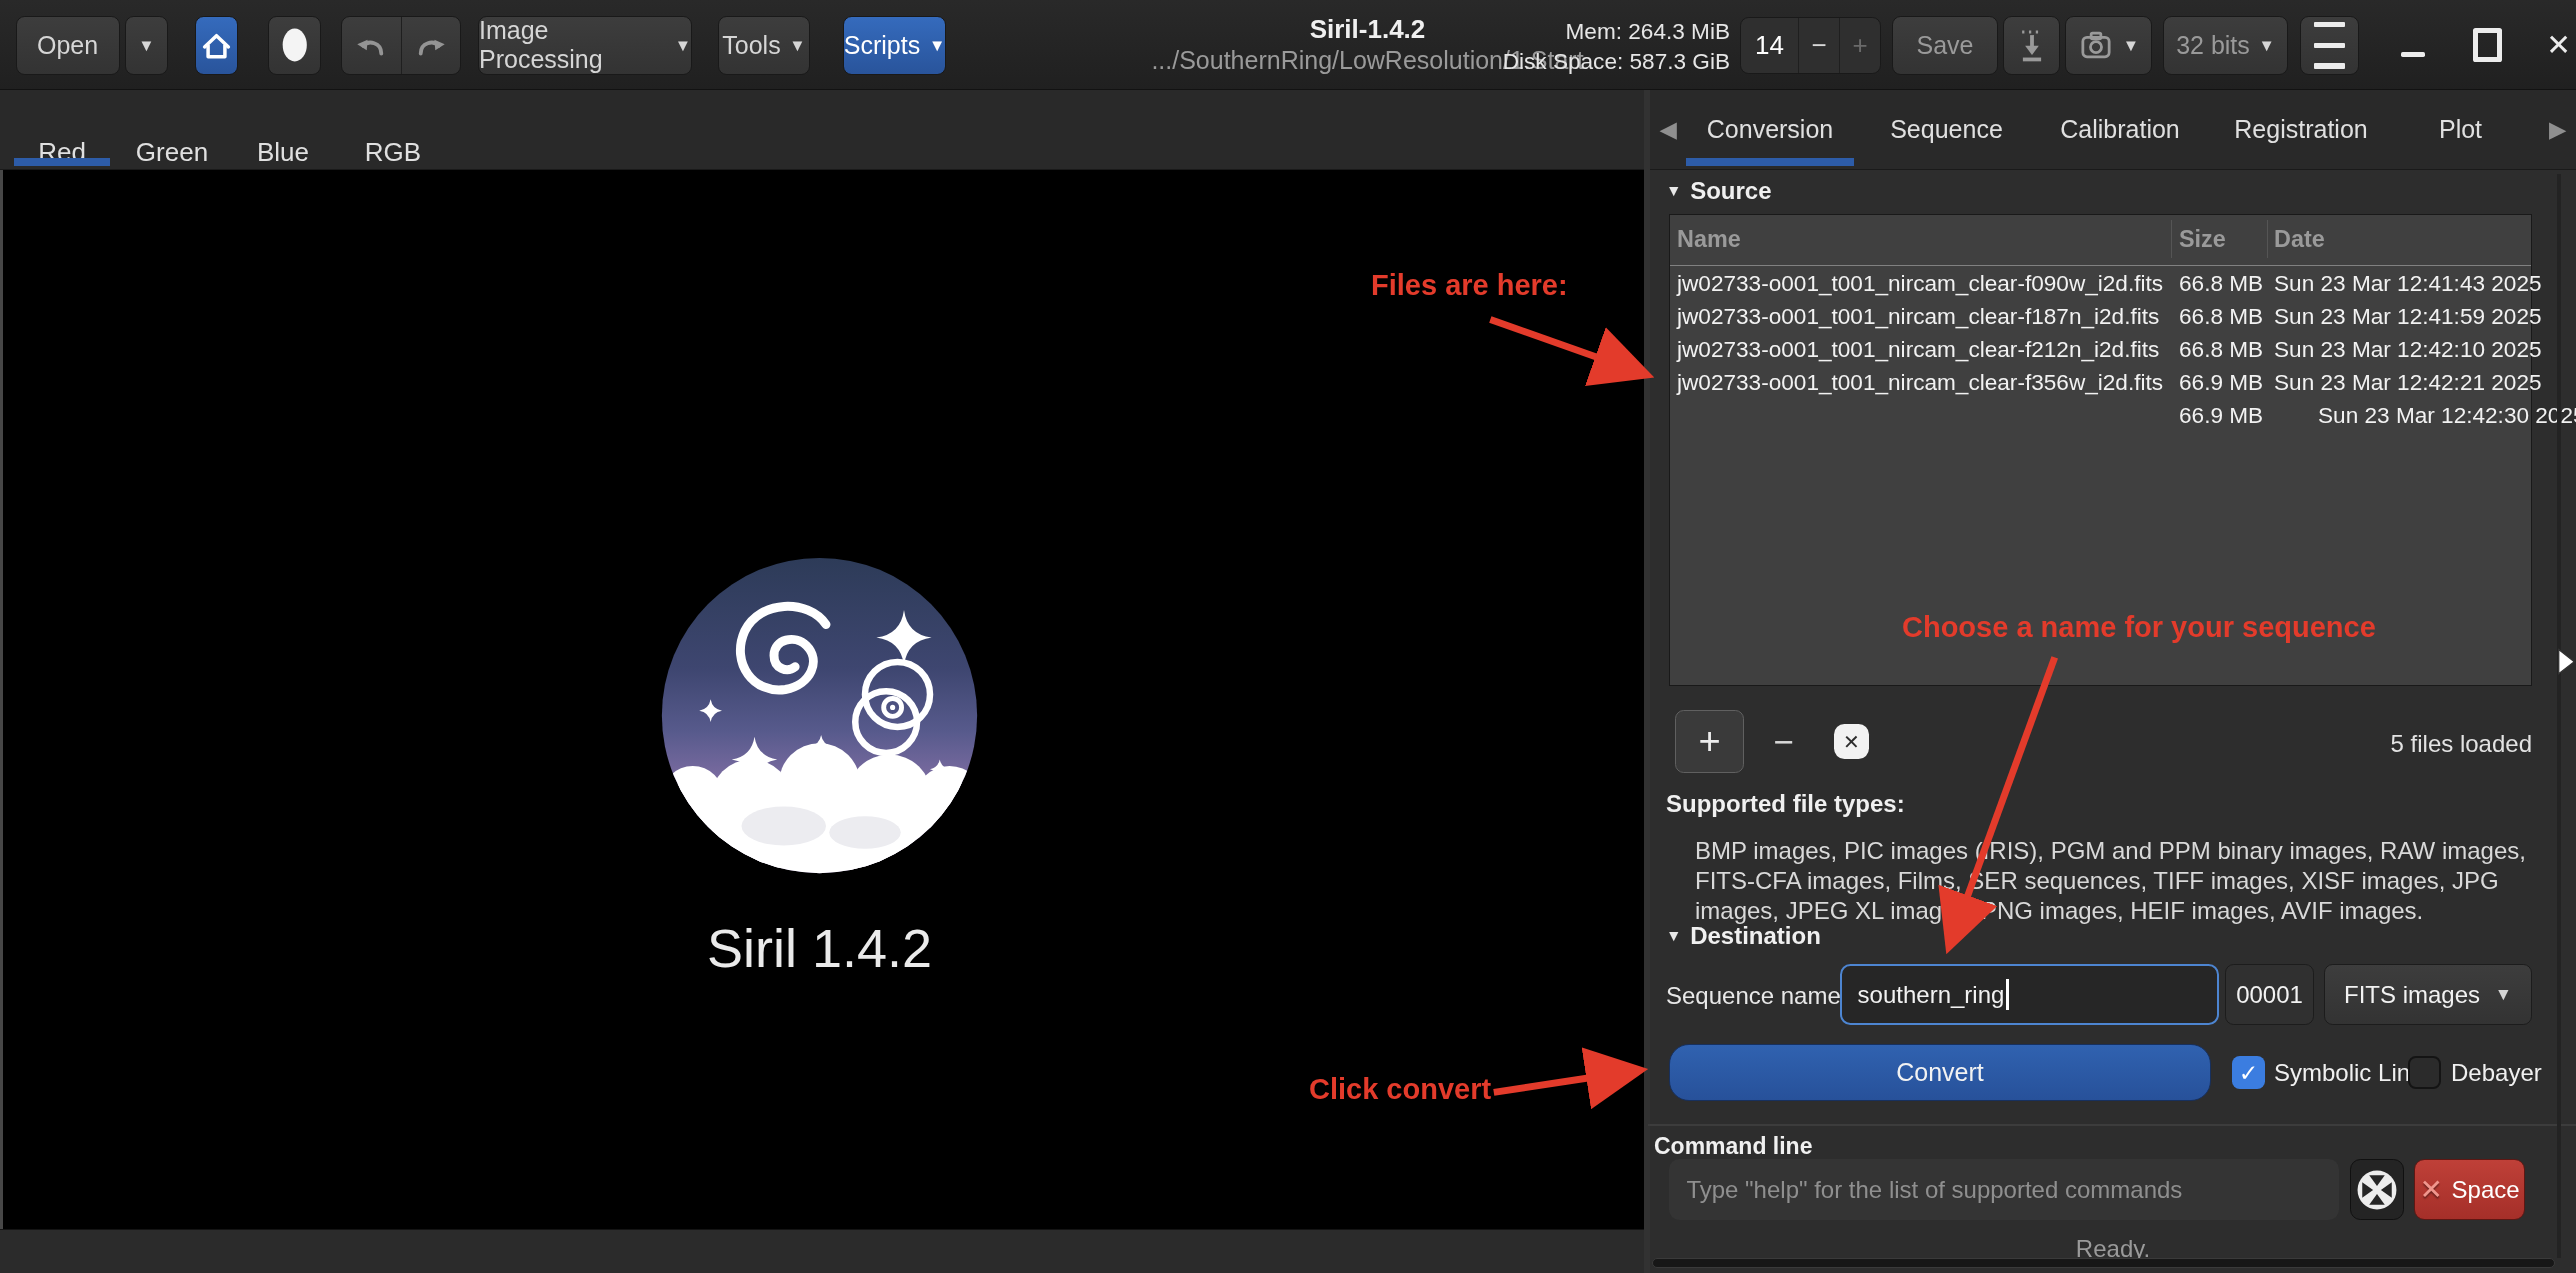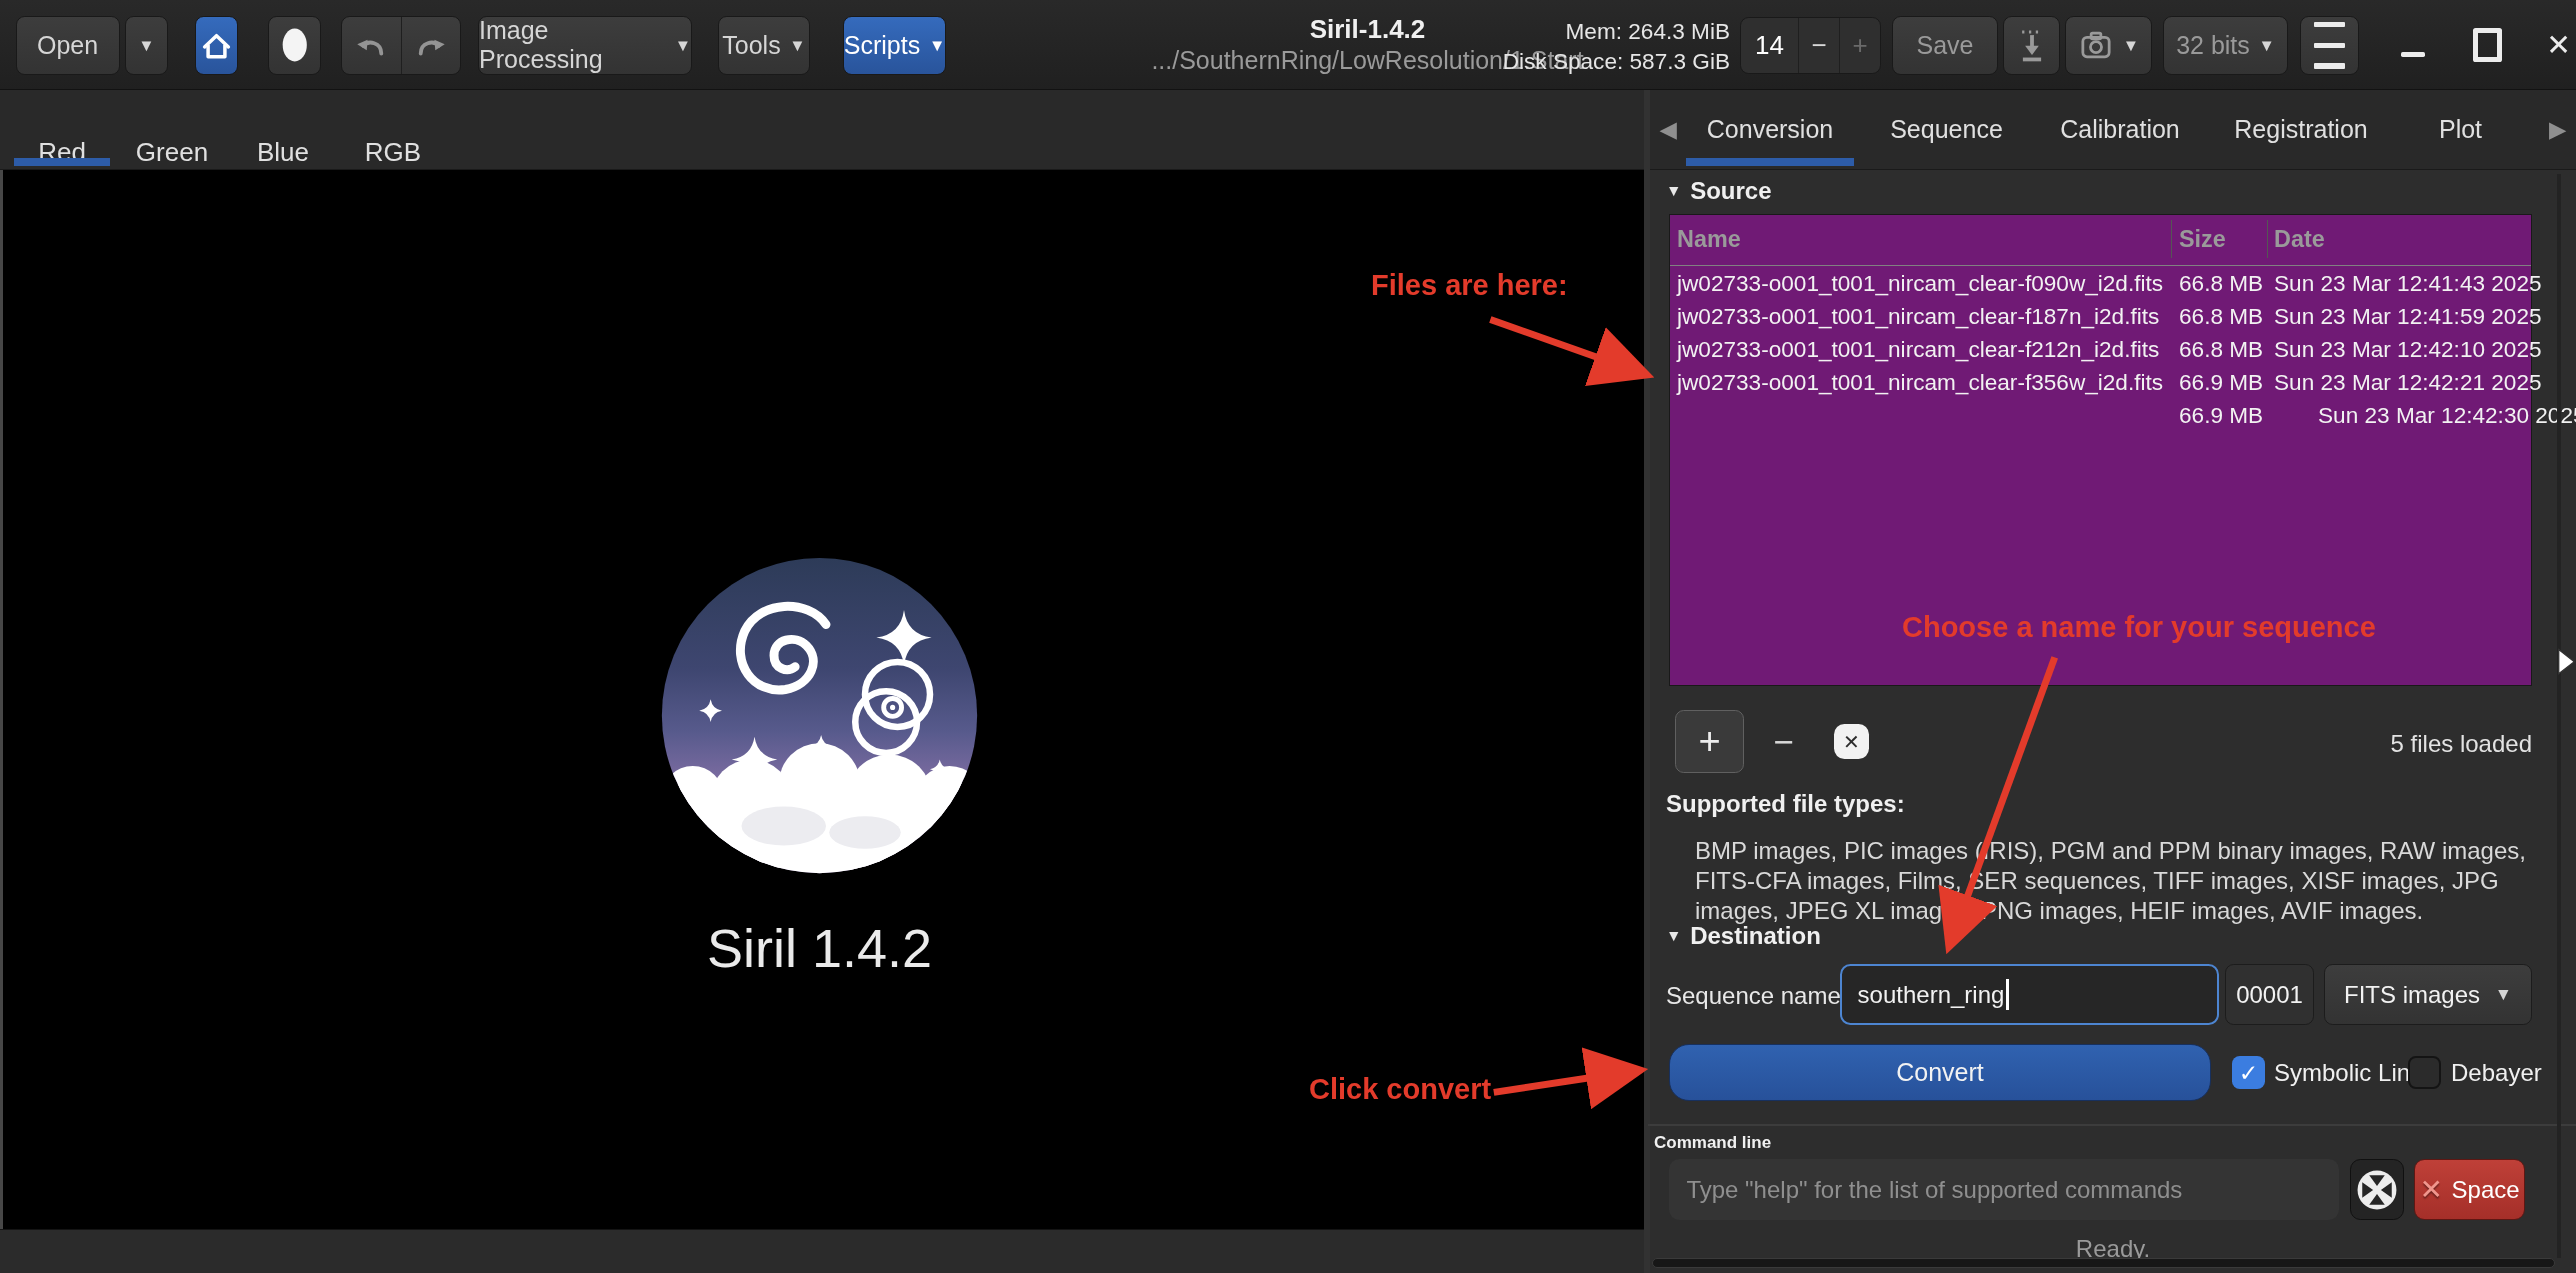--- a/index.html
+++ b/index.html
@@ -47,21 +47,21 @@
   .paned-handle{left:1644px;top:90px;width:6px;height:1183px;background:#323232;}
   .panel{left:1650px;top:90px;width:926px;height:1183px;background:#2d2d2d;}
   .panel-tabs{left:1650px;top:90px;width:926px;height:80px;background:#292929;border-bottom:1.7px solid #1a1a1a;box-sizing:border-box;}
   .ptab{position:absolute;top:0;height:78px;display:flex;align-items:center;justify-content:center;color:#e0e0e0;font-size:25px;}
   .ptab.active::after{content:"";position:absolute;left:0;right:0;bottom:1.7px;height:8.7px;background:#2d5ca8;}
   .pnav{position:absolute;top:0;height:78px;width:29.5px;display:flex;align-items:center;justify-content:center;color:#8f8f8f;font-size:22.6px;}
 
   .section-label{position:absolute;color:#f0f0f0;font-size:24px;font-weight:bold;display:flex;align-items:center;gap:8.7px;}
   .section-label .tri{font-size:15.6px;color:#e8e8e8;}
 
-  .ftable{left:1669px;top:214px;width:863px;height:472px;background:#701a75;border:1.7px solid #191919;box-sizing:border-box;}
+  .ftable{left:1669px;top:214px;width:863px;height:472px;background:#404040;border:1.7px solid #191919;box-sizing:border-box;}
   .thead{position:absolute;left:0;top:0;right:0;height:50px;border-bottom:1.7px solid #818181;}
   .thcell{position:absolute;top:0;height:48px;display:flex;align-items:center;color:#9a9a9a;font-size:23.4px;font-weight:bold;}
   .tsep{position:absolute;top:5.2px;width:0.9px;height:38px;background:#555;}
   .trow{position:absolute;left:0;right:0;height:33px;}
   .trow span{position:absolute;top:0;height:33px;display:flex;align-items:center;color:#f2f2f2;font-size:22.6px;white-space:nowrap;}
 
   .plus-btn{left:1675px;top:710px;width:69px;height:63px;background:#3a3a3a;border:0.9px solid #606060;
     border-radius:8.7px;color:#ececec;font-size:38px;font-weight:300;display:flex;align-items:center;justify-content:center;box-sizing:border-box;}
   .minus-btn{left:1761px;top:710px;width:45px;height:63px;color:#d8d8d8;font-size:35px;display:flex;align-items:center;justify-content:center;}
   .clear-btn{left:1834px;top:724px;width:35px;height:35px;background:#f2f2f2;border-radius:10.4px;
@@ -84,21 +84,21 @@
   .convert-btn{left:1669px;top:1044px;width:542px;height:57px;background:linear-gradient(#3062b0,#27519a);
     border:0.9px solid #17305e;border-radius:20px;display:flex;align-items:center;justify-content:center;
     color:#f2f2f2;font-size:25px;box-sizing:border-box;}
   .cb{position:absolute;top:1056px;width:33px;height:33px;border-radius:7.8px;box-sizing:border-box;
     display:flex;align-items:center;justify-content:center;}
   .cb.checked{background:#3b7de0;color:#fff;font-size:23.4px;font-weight:bold;}
   .cb.unchecked{background:#2b2b2b;border:2.6px solid #141414;}
   .cb-label{position:absolute;top:1056px;height:33px;display:flex;align-items:center;color:#f0f0f0;font-size:24px;}
 
   .cmd-section-line{left:1648px;top:1124px;width:928px;height:1.7px;background:#3c3c3c;}
-  .cmd-label{left:1654px;top:1133px;color:#f0f0f0;font-size:17px;font-weight:bold;}
+  .cmd-label{left:1654px;top:1133px;color:#f0f0f0;font-size:23px;font-weight:bold;}
   .cmd-entry{left:1669px;top:1159px;width:670px;height:61px;border-radius:10.4px;background:#343434;}
   .cmd-entry input{width:100%;height:100%;background:transparent;border:none;outline:none;color:#e8e8e8;
     font-size:24px;padding:0 17.4px;font-family:inherit;}
   .cmd-entry input::placeholder{color:#8f8f8f;}
   .pad-btn{left:2350px;top:1159px;width:54px;height:61px;background:#242424;border:0.9px solid #101010;
     border-radius:10.4px;display:flex;align-items:center;justify-content:center;box-sizing:border-box;}
   .stop-btn{left:2414px;top:1159px;width:111px;height:61px;background:linear-gradient(#bf4038,#a52f29);
     border:0.9px solid #5e1713;border-radius:10.4px;display:flex;align-items:center;justify-content:center;gap:8.7px;
     color:#fff;font-size:24px;box-sizing:border-box;}
   .stop-x{color:#f0968d;font-size:28px;font-weight:bold;text-shadow:0 1.7px 1.7px rgba(0,0,0,.4);}

